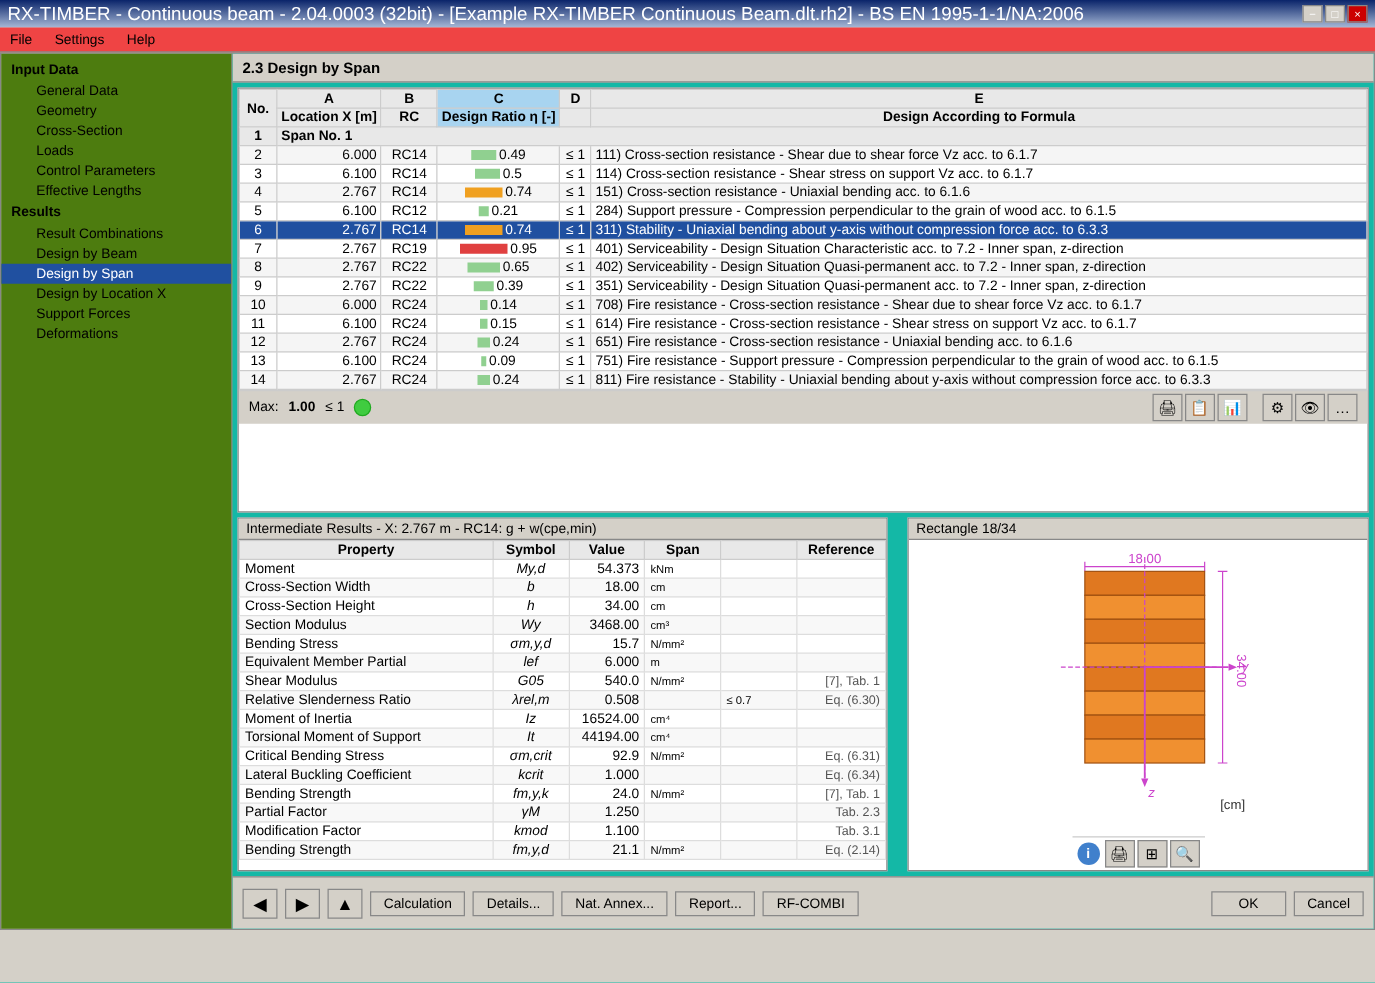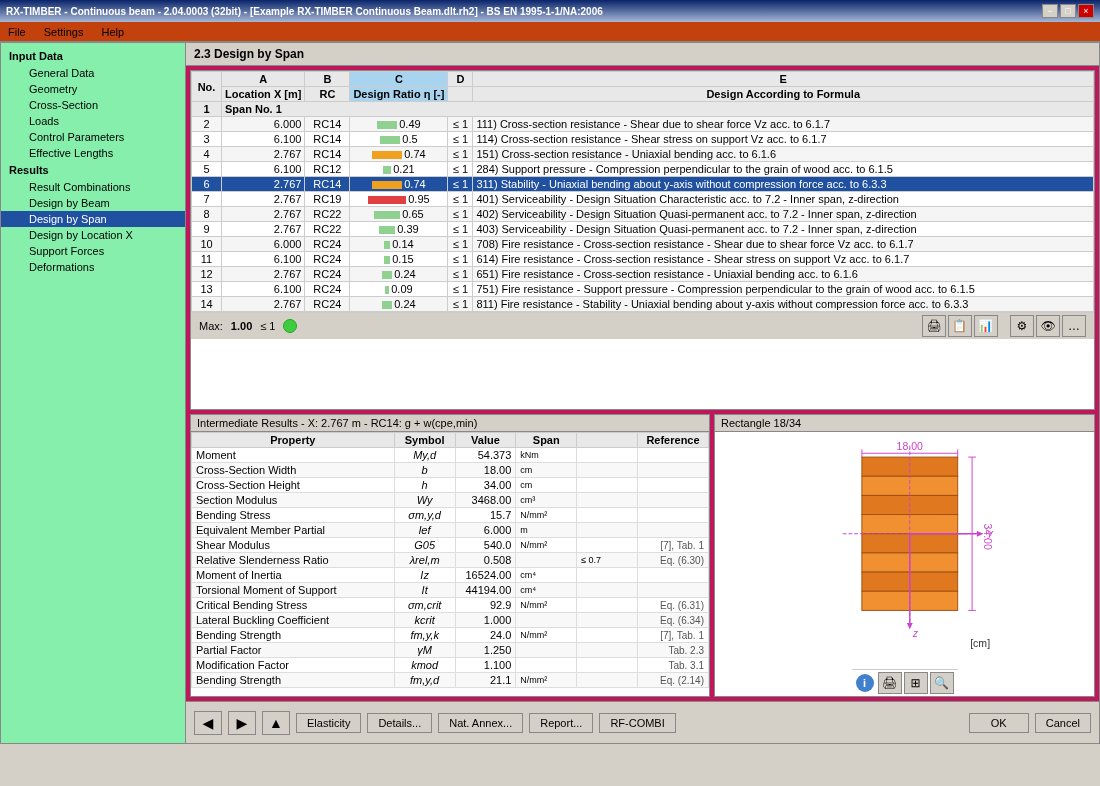--- a/index.html
+++ b/index.html
@@ -8,55 +8,55 @@
     
     .title-bar {
       background: linear-gradient(to bottom, #0a246a, #a6b8d6);
       color: white;
       padding: 3px 6px;
       display: flex;
       align-items: center;
       justify-content: space-between;
       height: 22px;
     }
-    .title-bar-text { font-size: 10px; font-weight: bold; }
+    .title-bar-text { font-size: 15px; font-weight: normal; }
     .title-bar-buttons { display: flex; gap: 2px; }
     .title-btn {
       width: 16px; height: 14px;
       background: #d4d0c8;
       border: 1px solid #888;
       font-size: 9px;
       display: flex; align-items: center; justify-content: center;
       cursor: pointer;
     }
     .title-btn.close { background: #cc0000; color: white; }
 
     
     .menu-bar {
-      background: #c2410c;
+      background: #ef4444;
       border-bottom: 1px solid #888;
       padding: 2px 4px;
       display: flex;
       gap: 10px;
       height: 20px;
       align-items: center;
     }
     .menu-item { cursor: pointer; padding: 1px 4px; font-size: 11px; }
 
     
     .main-container {
       display: flex;
       height: calc(786px - 42px - 42px);
       border: 1px solid #888;
     }
 
     
     .sidebar {
       width: 185px;
-      background: #86efac;
+      background: #4d7c0f;
       border-right: 1px solid #888;
       padding: 4px 0;
       overflow-y: auto;
       flex-shrink: 0;
     }
     .sidebar-section-title {
       font-weight: bold;
       padding: 3px 8px;
       font-size: 11px;
     }
@@ -70,21 +70,21 @@
       background: #2050a0;
       color: white;
     }
     .sidebar-item.indent2 { padding-left: 28px; }
 
     
     .content-area {
       flex: 1;
       display: flex;
       flex-direction: column;
-      background: #be185d;
+      background: #14b8a6;
       overflow: hidden;
     }
 
     
     .section-title {
       background: #d4d0c8;
       padding: 4px 8px;
       font-weight: bold;
       font-size: 12px;
       border-bottom: 1px solid #888;
@@ -185,20 +185,21 @@
     
     .cross-section {
       flex: 1;
       border: 1px solid #888;
       background: white;
       display: flex;
       flex-direction: column;
       align-items: center;
       position: relative;
       overflow: hidden;
+      margin-left: 12px;
     }
     .cross-section-title {
       background: #d4d0c8;
       width: 100%;
       padding: 2px 6px;
       font-size: 11px;
       border-bottom: 1px solid #888;
       text-align: left;
     }
     .cross-section-diagram {
@@ -418,21 +419,21 @@
         <td class="center"><span class="ratio-bar" style="width:26px;"></span>0.65</td>
         <td class="center">≤ 1</td>
         <td>402) Serviceability - Design Situation Quasi-permanent acc. to 7.2 - Inner span, z-direction</td>
       </tr>
             <tr>
         <td class="center">9</td>
         <td class="num">2.767</td>
         <td class="center">RC22</td>
         <td class="center"><span class="ratio-bar" style="width:16px;"></span>0.39</td>
         <td class="center">≤ 1</td>
-        <td>403) Serviceability - Design Situation Quasi-permanent acc. to 7.2 - Inner span, z-direction</td>
+        <td>351) Serviceability - Design Situation Quasi-permanent acc. to 7.2 - Inner span, z-direction</td>
       </tr>
             <tr>
         <td class="center">10</td>
         <td class="num">6.000</td>
         <td class="center">RC24</td>
         <td class="center"><span class="ratio-bar" style="width:6px;"></span>0.14</td>
         <td class="center">≤ 1</td>
         <td>708) Fire resistance - Cross-section resistance - Shear due to shear force Vz acc. to 6.1.7</td>
       </tr>
             <tr>
@@ -684,21 +685,21 @@
           <div class="icon-btn">🔍</div>
         </div>
       </div>
 
     </div>
 
     <div class="bottom-toolbar">
       <div class="nav-btn">◀</div>
       <div class="nav-btn">▶</div>
       <div class="nav-btn">▲</div>
-      <button class="toolbar-btn">Elasticity</button>
+      <button class="toolbar-btn">Calculation</button>
       <button class="toolbar-btn">Details...</button>
       <button class="toolbar-btn">Nat. Annex...</button>
       <button class="toolbar-btn">Report...</button>
       <button class="toolbar-btn">RF-COMBI</button>
       <div class="spacer"></div>
       <button class="toolbar-btn ok-btn">OK</button>
       <button class="toolbar-btn">Cancel</button>
     </div>
   </div>
 </div>

